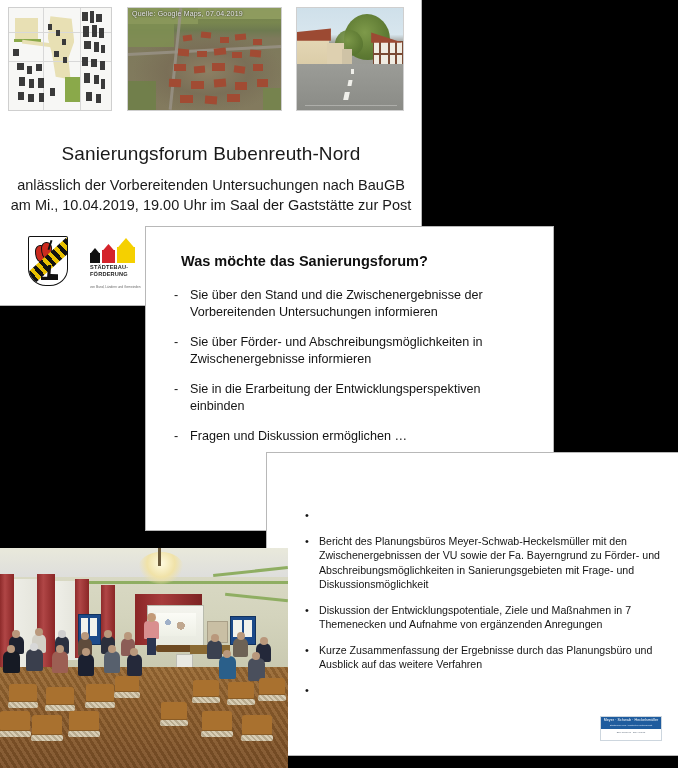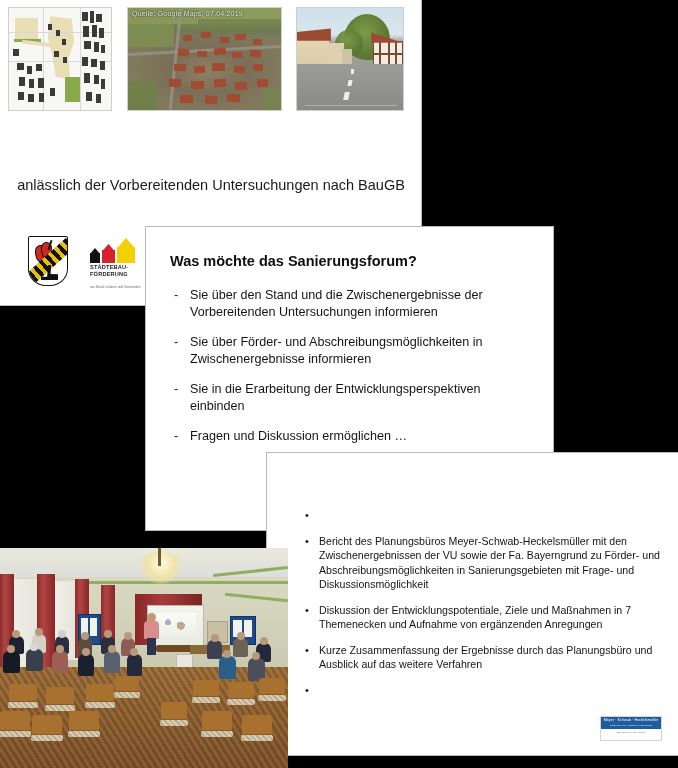--- a/index.html
+++ b/index.html
@@ -234,21 +234,21 @@
     width: 62px;
   }
 
   
   #slide-goals {
     left: 145px; top: 226px;
     width: 409px; height: 305px;
   }
   #slide-goals .s-title {
     position: absolute;
-    left: 24px; top: 26px;
+    left: 35px; top: 26px;
     font-size: 14.5px;
     font-weight: bold;
     color: #0f0f0f;
   }
   #goals-list {
     position: absolute;
     left: 28px; top: 60px;
     width: 360px;
   }
   #goals-list li {
@@ -558,21 +558,23 @@
         </div>
         <div class="street-house" style="right:0;top:24%;width:30%;height:10%;background:#9c4a33;clip-path:polygon(0 0,100% 100%,0 100%);"></div>
         <div class="street-road"></div>
         <div class="street-dash" style="left:44%;bottom:10%;width:5px;height:8px;transform:skewX(-12deg);"></div>
         <div class="street-dash" style="left:48%;bottom:24%;width:4px;height:6px;transform:skewX(-10deg);"></div>
         <div class="street-dash" style="left:51%;bottom:35%;width:3px;height:5px;"></div>
         <div class="street-dash" style="left:8%;bottom:4%;width:86%;height:1px;opacity:.35;"></div>
       </div>
     </div>
 
+    <div class="t-head noselect" id="t-head-2">Sanierungsforum Bubenreuth-Nord</div>
     <div class="t-sub noselect" id="t-sub-1">anlässlich der Vorbereitenden Untersuchungen nach BauGB</div>
+    <div class="t-sub noselect" id="t-sub-2">am Mi., 10.04.2019, 19.00 Uhr im Saal der Gaststätte zur Post</div>
 
     <div id="logo-row">
 
       <div id="wappen">
         <div class="shield">
           <div class="violin"></div>
           <div class="violin v2"></div>
           <div class="violin-neck"></div>
           <div class="shield-band"></div>
           <div class="plough"></div>

